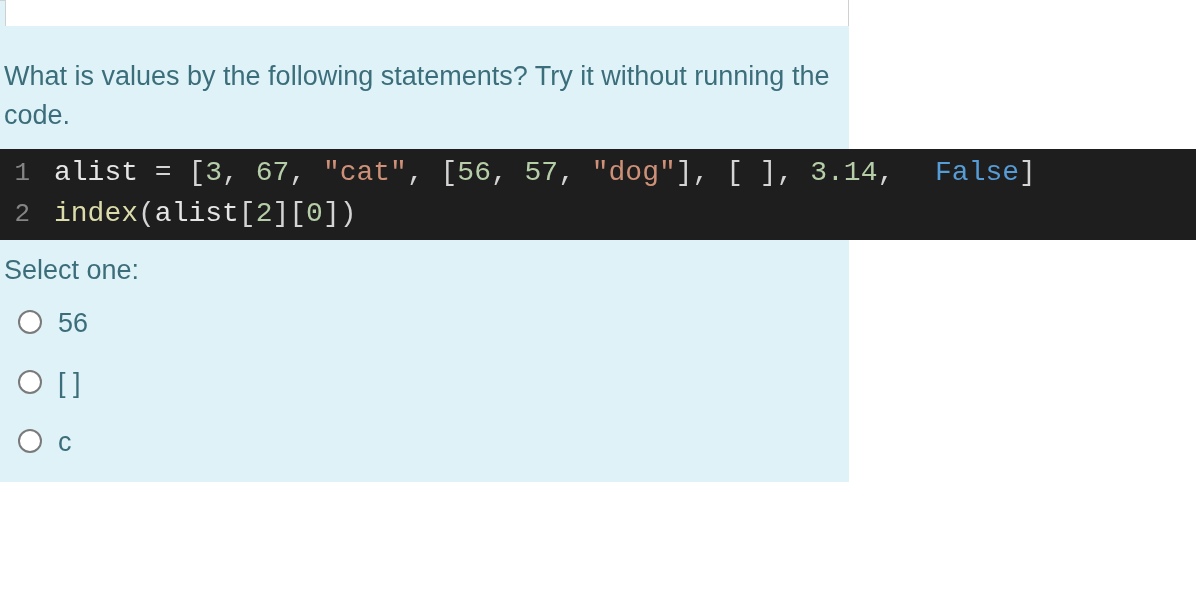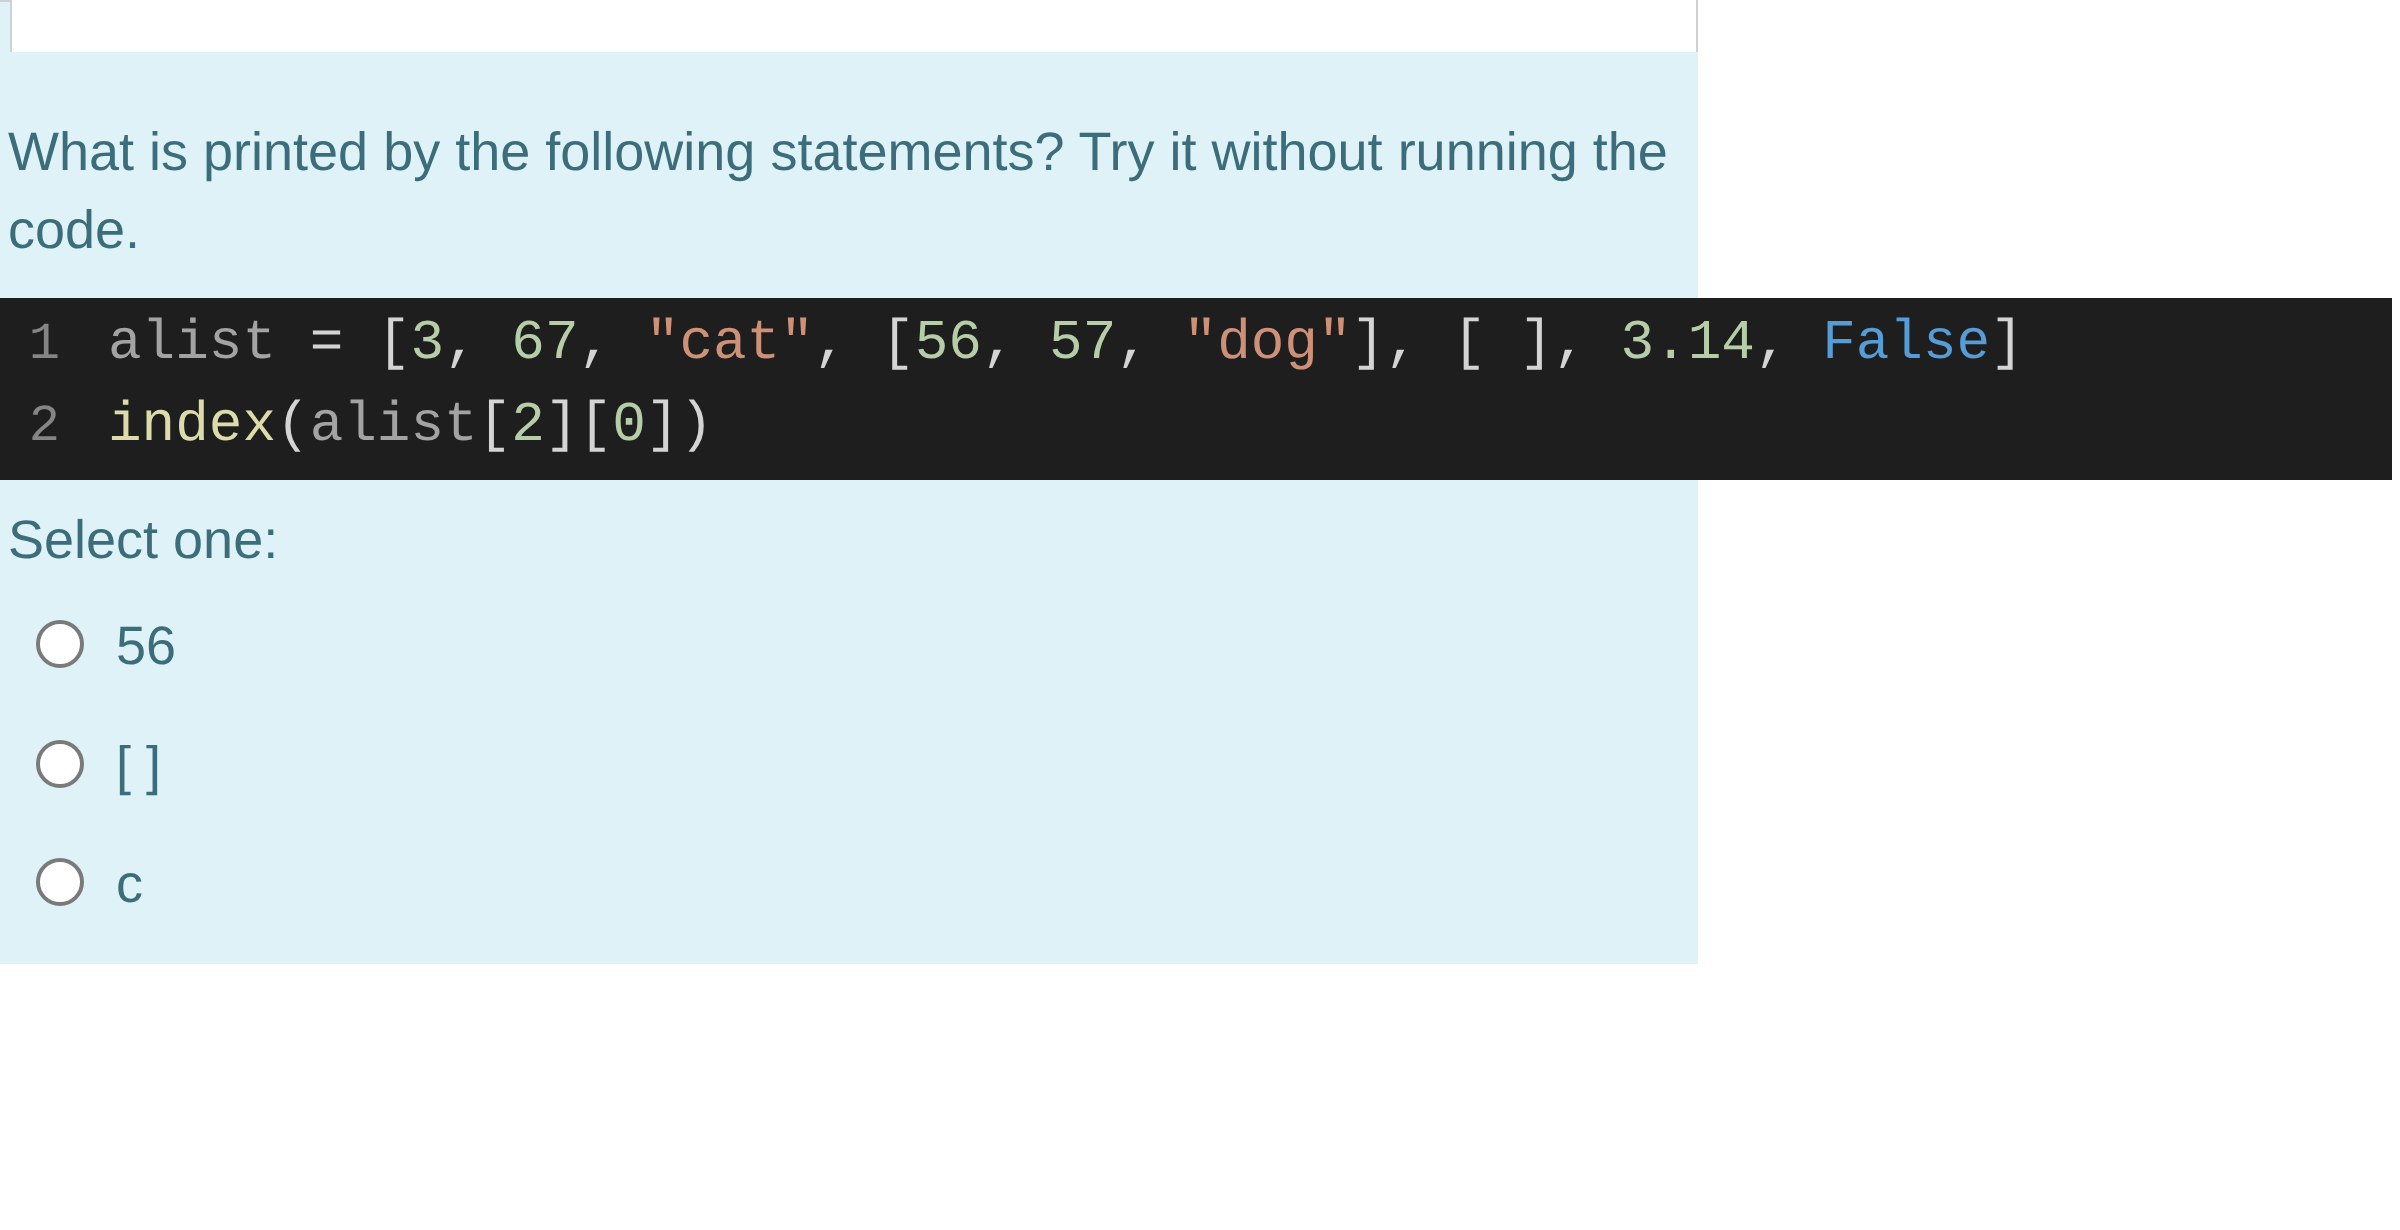--- a/index.html
+++ b/index.html
@@ -58,26 +58,26 @@
     text-align: right;
     padding-right: 24px;
     color: #858585;
     background: #1e1e1e;
     user-select: none;
     font-size: 26px;
   }
   .code-content {
     white-space: pre;
   }
-  .tk-var   { color: #a3a3a3; }
+  .tk-var   { color: #e5e5e5; }
   .tk-eq    { color: #d4d4d4; }
   .tk-punct { color: #d4d4d4; }
   .tk-num   { color: #b5cea8; }
   .tk-str   { color: #ce9178; }
-  .tk-bool  { color: #569cd6; }
+  .tk-bool  { color: #569cd6; margin-left: 24px; }
   .tk-func  { color: #dcdcaa; }
 
   .select-one {
     color: #3b6e7a;
     font-size: 27px;
     padding: 15px 4px 8px 4px;
   }
   .options {
     padding: 0 4px 10px 4px;
   }
@@ -105,21 +105,21 @@
   }
 </style>
 </head>
 <body>
 
 <div class="question-panel">
   <div class="top-blank"></div>
 
   <div class="q-container">
 
-    <div class="question-text">What is printed by the following statements? Try it without running the code.</div>
+    <div class="question-text">What is values by the following statements? Try it without running the code.</div>
 
     <div class="code-block">
       <div class="code-line">
         <span class="gutter">1</span>
         <span class="code-content"><span class="tk-var">alist</span><span class="tk-eq"> = </span><span class="tk-punct">[</span><span class="tk-num">3</span><span class="tk-punct">, </span><span class="tk-num">67</span><span class="tk-punct">, </span><span class="tk-str">"cat"</span><span class="tk-punct">, </span><span class="tk-punct">[</span><span class="tk-num">56</span><span class="tk-punct">, </span><span class="tk-num">57</span><span class="tk-punct">, </span><span class="tk-str">"dog"</span><span class="tk-punct">]</span><span class="tk-punct">, </span><span class="tk-punct">[ ]</span><span class="tk-punct">, </span><span class="tk-num">3.14</span><span class="tk-punct">, </span><span class="tk-bool">False</span><span class="tk-punct">]</span></span>
       </div>
       <div class="code-line">
         <span class="gutter">2</span>
         <span class="code-content"><span class="tk-func">index</span><span class="tk-punct">(</span><span class="tk-var">alist</span><span class="tk-punct">[</span><span class="tk-num">2</span><span class="tk-punct">][</span><span class="tk-num">0</span><span class="tk-punct">]</span><span class="tk-punct">)</span></span>
       </div>

